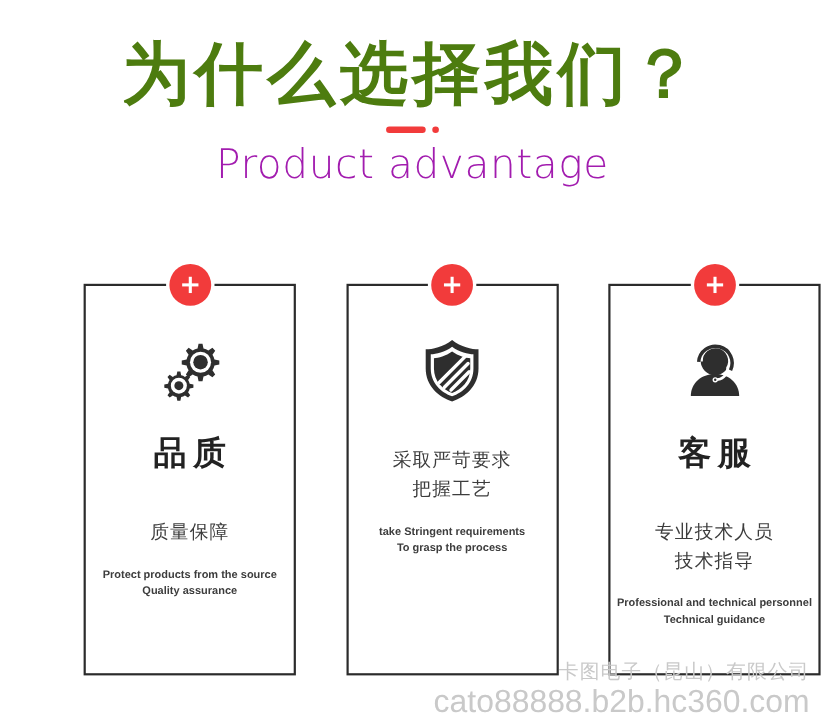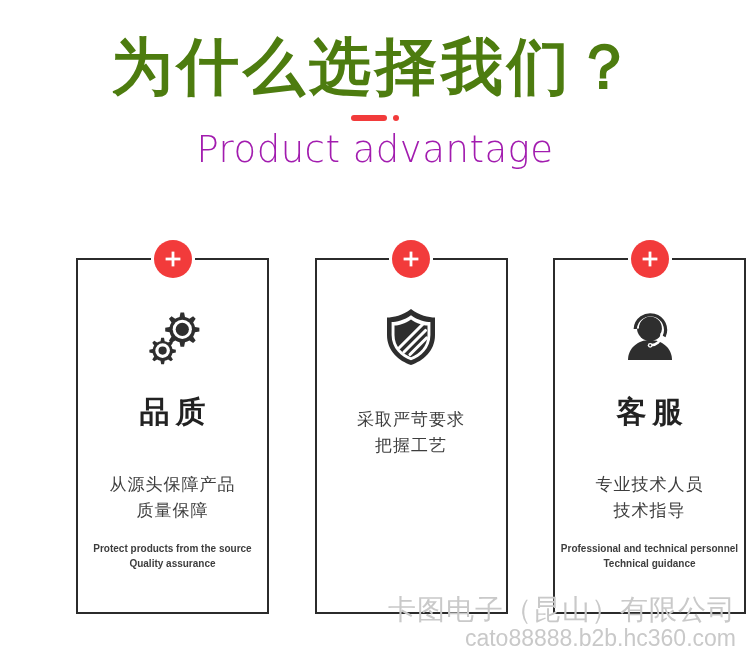--- a/index.html
+++ b/index.html
@@ -146,28 +146,28 @@
   
   .watermark {
     position: absolute;
     right: 14px;
     bottom: 6px;
     text-align: right;
     pointer-events: none;
     z-index: 5;
   }
   .watermark .wm-cn {
-    font-size: 28px;
+    font-size: 18px;
     color: #c9c9c9;
     letter-spacing: 1px;
     line-height: 30px;
     font-family: Liberation Sans, sans-serif;
   }
   .watermark .wm-url {
-    font-size: 23px;
+    font-size: 29px;
     color: #c9c9c9;
     line-height: 27px;
     font-family: "Liberation Sans", sans-serif;
   }
 </style>
 </head>
 <body>
 
 <div class="header">
   <div class="main-title">为什么选择我们？</div>
@@ -210,21 +210,20 @@
                    c0.27-1.25 0.75-2.4 1.42-3.4 l-1.93-2.86 l1.98-1.98 l2.86 1.93
                    c1-0.67 2.15-1.15 3.4-1.42 z"></path>
           <circle cx="20.6" cy="42.6" r="7.3" fill="#ffffff"></circle>
           <circle cx="20.6" cy="42.6" r="4.1" fill="#2e2e2e"></circle>
         </g>
       </svg>
     </div>
 
     <div class="card-title">品质</div>
     <div class="card-cn">
-      <div>从源头保障产品</div>
       <div>质量保障</div>
     </div>
     <div class="card-en">
       <div>Protect products from the source</div>
       <div>Quality assurance</div>
     </div>
   </div>
 
   <div class="card">
     <div class="plus-badge">
@@ -247,20 +246,24 @@
           <line x1="21.0" y1="45.0" x2="42.5" y2="23.5"></line>
           <line x1="27.0" y1="47.5" x2="43.5" y2="31.0"></line>
         </g>
       </svg>
     </div>
 
     <div class="card-cn">
       <div>采取严苛要求</div>
       <div>把握工艺</div>
     </div>
+    <div class="card-en">
+      <div>take Stringent requirements</div>
+      <div>To grasp the process</div>
+    </div>
   </div>
 
   <div class="card">
     <div class="plus-badge">
       <svg width="20" height="20" viewBox="0 0 20 20" aria-hidden="true">
         <rect x="8.6" y="2.6" width="2.8" height="14.8" fill="#ffffff"></rect>
         <rect x="2.6" y="8.6" width="14.8" height="2.8" fill="#ffffff"></rect>
       </svg>
     </div>
 

